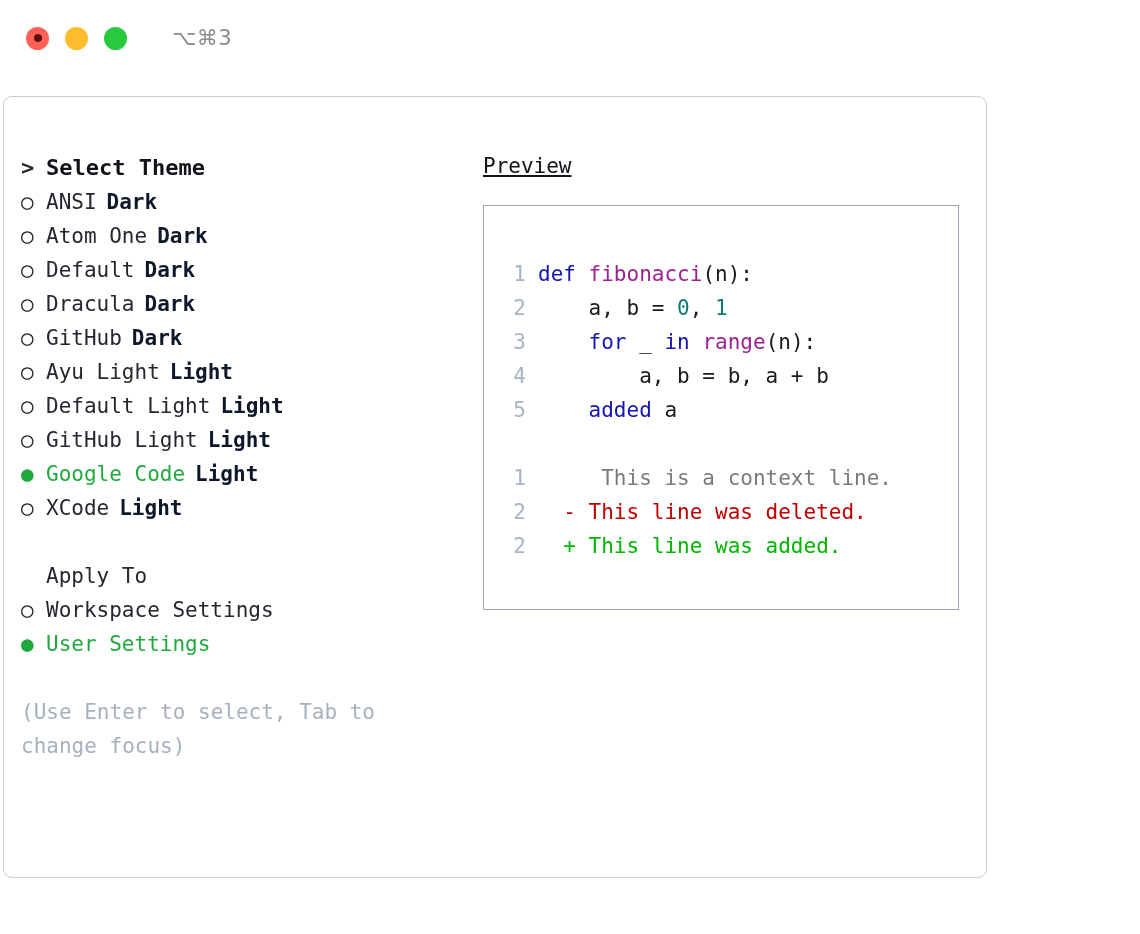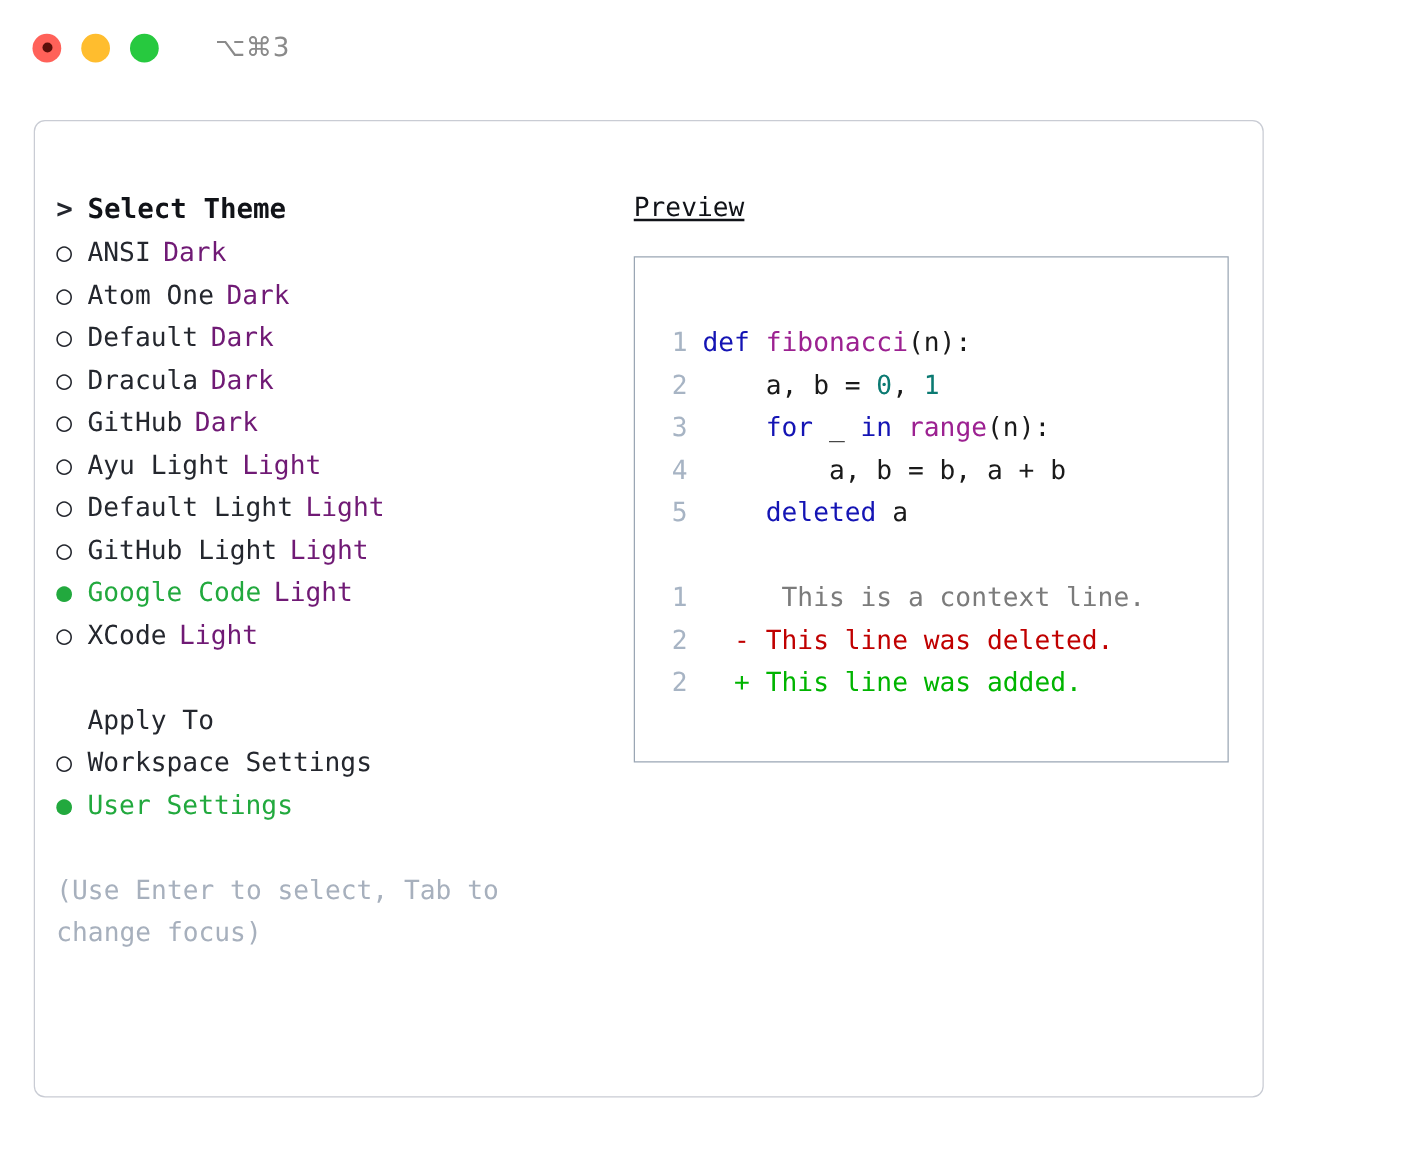--- a/index.html
+++ b/index.html
@@ -60,21 +60,21 @@
     margin-left: 45px;
     font-size: 21px;
     color: #8a8a8a;
     letter-spacing: 0.5px;
     font-family: "DejaVu Sans", "Liberation Sans", sans-serif;
   }
 
   
   .panel {
     position: absolute;
-    left: 27px;
+    left: 3px;
     top: 96px;
     width: 984px;
     height: 782px;
     border: 1.5px solid #c9ccd4;
     border-radius: 9px;
     box-sizing: border-box;
   }
 
   .cols {
     position: absolute;
@@ -104,22 +104,23 @@
     font-weight: bold;
     font-size: 22px;
     color: #111318;
   }
   .hdr .marker { font-weight: bold; }
 
   .name { color: #24272e; }
   .name.sel { color: #22a93e; }
   .marker.sel { color: #22a93e; }
   .badge {
-    color: #701a75;
+    color: #0f172a;
     margin-left: 10px;
+    font-weight: bold;
   }
 
   .section-gap { height: 34px; }
 
   .subhdr {
     font-size: 21px;
     line-height: 34px;
     color: #24272e;
     padding-left: 25px;
   }
@@ -229,21 +230,21 @@
       </div>
 
       <div class="right">
         <div class="preview-title">Preview</div>
         <div class="preview-box">
           <div id="code-block">
               <div class="code-line"><span class="ln">1</span><span class="kw">def </span><span class="fn">fibonacci</span><span class="pl">(n):</span></div>
               <div class="code-line"><span class="ln">2</span><span class="pl">    a, b = </span><span class="num">0</span><span class="pl">, </span><span class="num">1</span></div>
               <div class="code-line"><span class="ln">3</span><span class="pl">    </span><span class="kw">for</span><span class="pl"> _ </span><span class="kw">in</span><span class="pl"> </span><span class="fn">range</span><span class="pl">(n):</span></div>
               <div class="code-line"><span class="ln">4</span><span class="pl">        a, b = b, a + b</span></div>
-              <div class="code-line"><span class="ln">5</span><span class="pl">    </span><span class="kw">deleted</span><span class="pl"> a</span></div>
+              <div class="code-line"><span class="ln">5</span><span class="pl">    </span><span class="kw">added</span><span class="pl"> a</span></div>
             </div>
           <div class="diff-gap"></div>
           <div id="diff-block">
               <div class="code-line"><span class="ln">1</span><span class="ctx">   </span><span class="ctx">  This is a context line.</span></div>
               <div class="code-line"><span class="ln">2</span><span class="del">  -</span><span class="del"> This line was deleted.</span></div>
               <div class="code-line"><span class="ln">2</span><span class="add">  +</span><span class="add"> This line was added.</span></div>
             </div>
         </div>
       </div>
 

